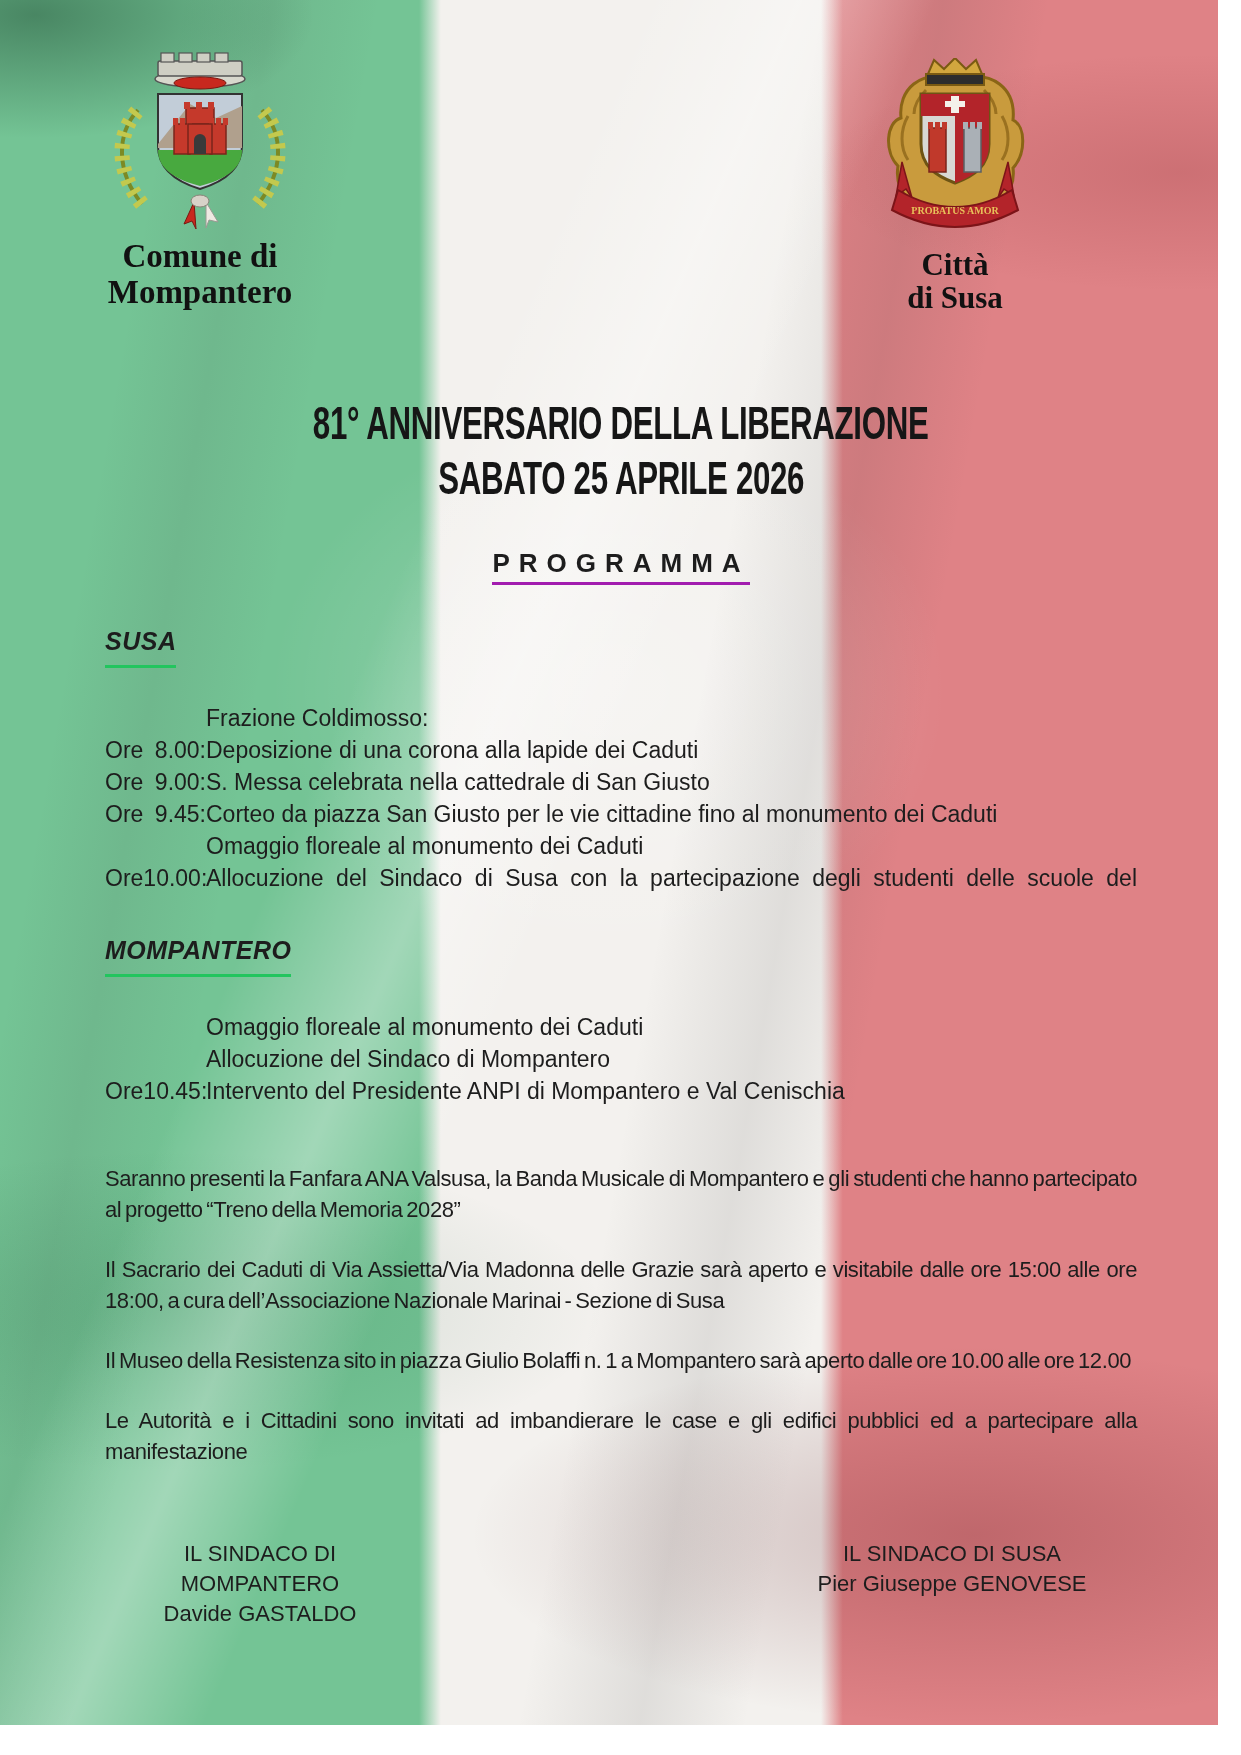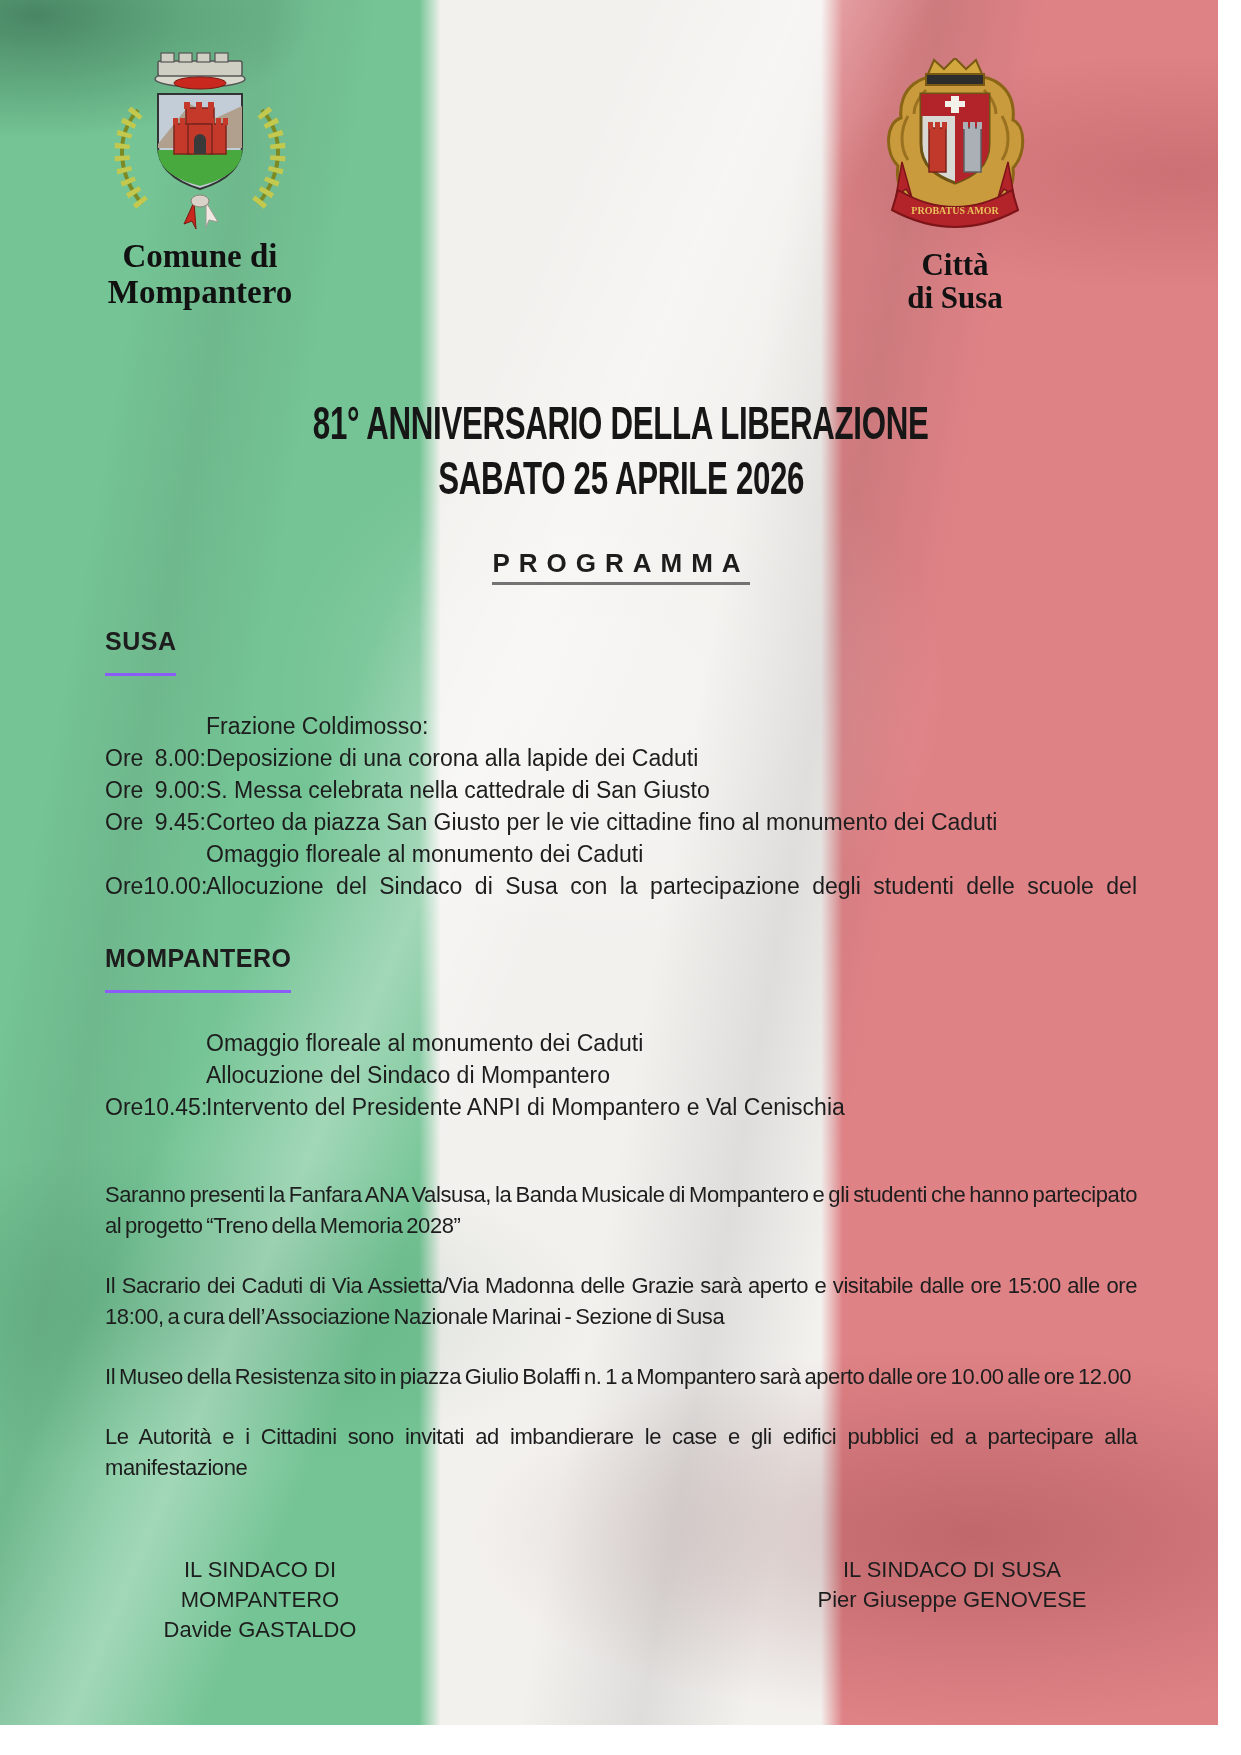--- a/index.html
+++ b/index.html
@@ -32,24 +32,24 @@
   }
   .crest-left .crest-caption{font-size:33px;text-align:center;}
   .crest-right .crest-caption{font-size:31px;line-height:33px;}
   
   .content{position:absolute;left:105px;top:396px;width:1032px;}
   .title{width:100%;text-align:center;font-weight:bold;font-size:46px;line-height:55px;color:#161616;}
   .cond{display:inline-block;transform:scaleX(0.68);transform-origin:50% 50%;white-space:nowrap;letter-spacing:-0.5px;}
   .programma{margin-top:42px;text-align:center;}
   .programma span{
     display:inline-block;font-weight:bold;font-size:26px;letter-spacing:9px;
-    border-bottom:3px solid #737373;padding-bottom:3px;
+    border-bottom:3px solid #a21caf;padding-bottom:3px;
   }
   .section-heading{margin-top:42px;font-weight:bold;font-size:25px;}
-  .section-heading .heading-text{display:inline-block;border-bottom:3px solid #8b5cf6;padding-bottom:17px;letter-spacing:.5px;}
+  .section-heading .heading-text{display:inline-block;border-bottom:3px solid #22c55e;padding-bottom:9px;letter-spacing:.5px;font-style:italic;}
   .sched-list{margin-top:34px;}
   .sched-item{display:flex;align-items:flex-end;}
   .time-col{flex:none;width:101px;display:flex;font-size:23px;line-height:32px;}
   .time-col .time-val{margin-left:auto;}
   .line-col{flex:1;min-width:0;}
   .sched-line{font-size:23px;line-height:32px;white-space:nowrap;}
   .sched-line.stretch{white-space:normal;text-align:justify;text-align-last:justify;}
   .para{
     margin-top:29px;font-size:22px;line-height:31px;text-align:justify;
     letter-spacing:-0.4px;word-spacing:-2px;

